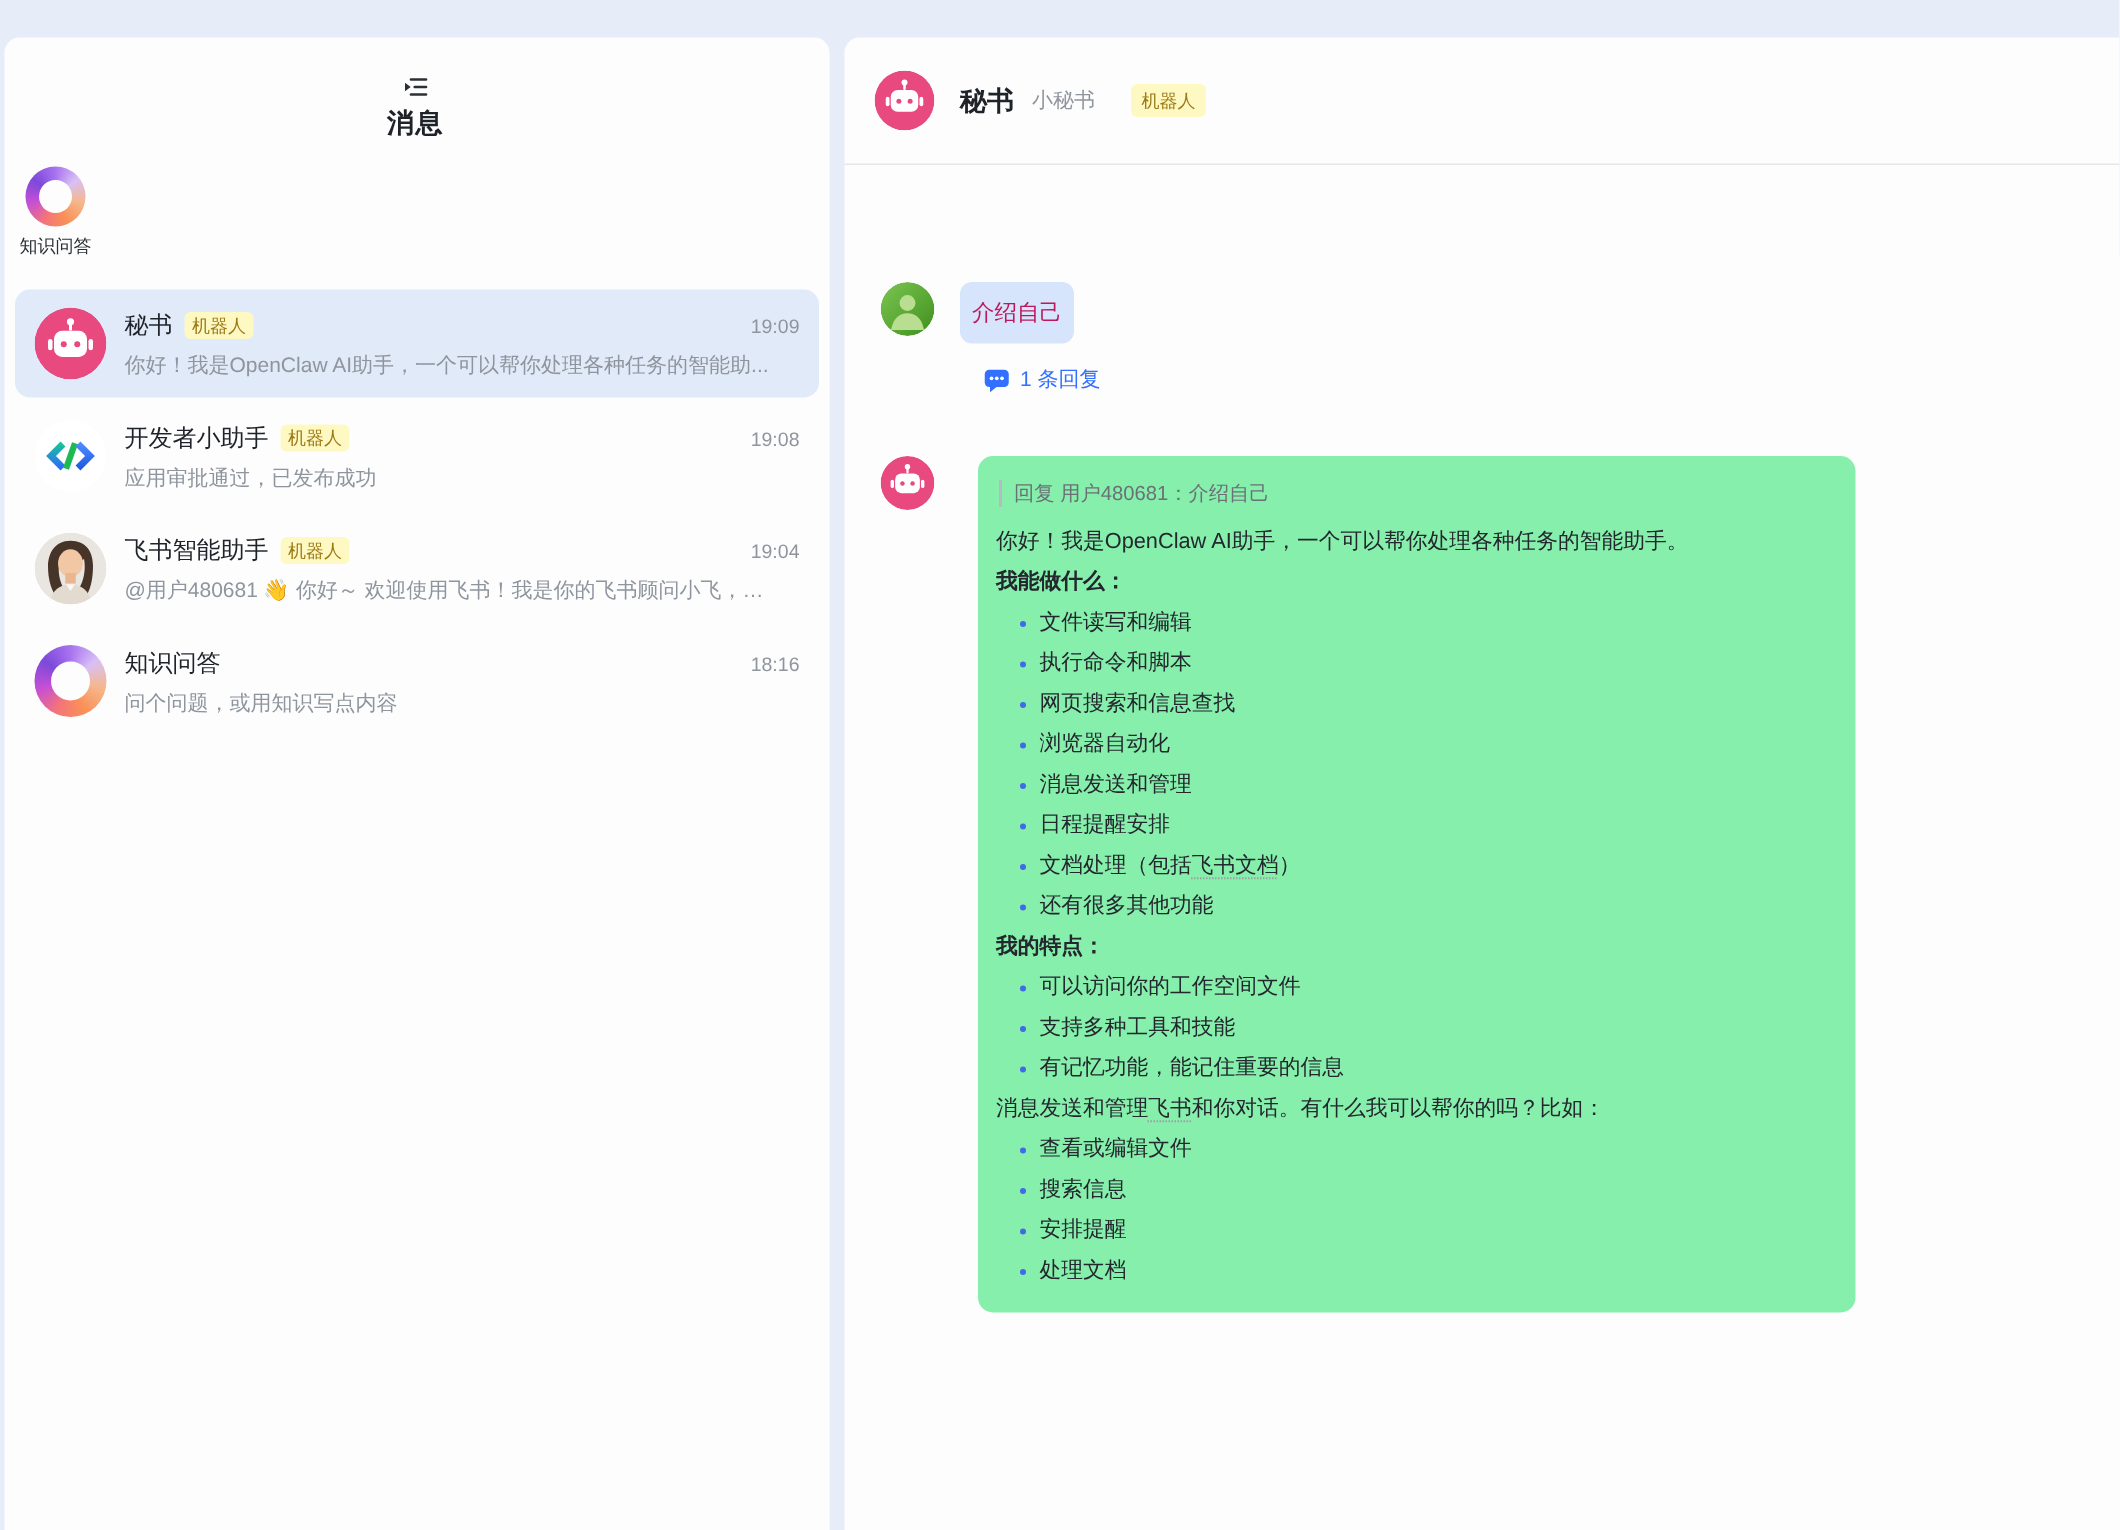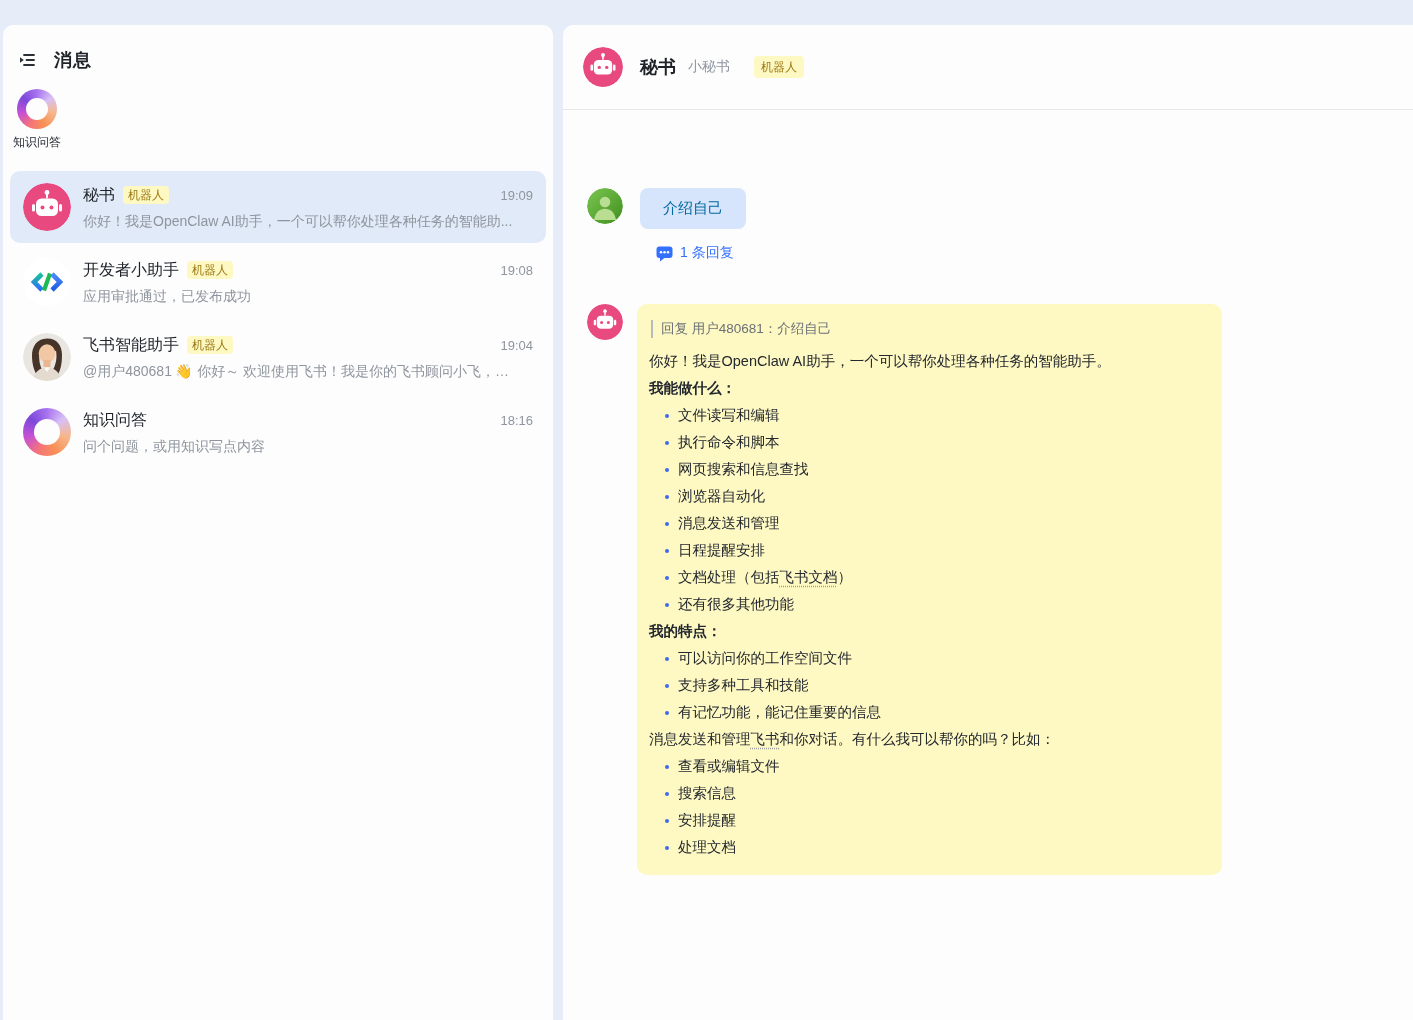--- a/index.html
+++ b/index.html
@@ -8,21 +8,21 @@
     background:#e6ecf8;
     font-family:"Liberation Sans","DejaVu Sans",sans-serif;
     color:#1f2329;
     position:relative;
   }
   .panel { position:absolute; top:25px; bottom:0; background:#fdfdfd; }
   #left-panel  { left:3px;  width:550px; border-radius:10px 10px 0 0; }
   #right-panel { left:563px; right:0;    border-radius:10px 0 0 0; }
 
   
-  .side-header { display:flex; align-items:center; gap:17px; padding:23px 16px 0 14px; }
+  .side-header { display:flex; align-items:center; gap:2px; padding:23px 16px 0 14px;flex-direction:column; }
   .side-title  { font-size:18px; font-weight:700; letter-spacing:1px; }
   .icon-btn { display:flex; align-items:center; justify-content:center; cursor:pointer; }
 
   .quick { margin:17px 0 0 8px; width:52px; display:flex; flex-direction:column; align-items:center; cursor:pointer; }
   .quick-label { margin-top:5px; font-size:12px; color:#2b2f36; white-space:nowrap; }
 
   .ring { border-radius:50%; position:relative;
     background:conic-gradient(from 0deg,#a873ef,#d8c0f6,#f5b78c,#f99157,#f4737a,#c44fd6,#7d49da,#a873ef); }
   .ring::after { content:""; position:absolute; background:#fdfdfd; border-radius:50%; }
   .ring40 { width:40px; height:40px; } .ring40::after { inset:9px; }
@@ -43,26 +43,26 @@
   
   .chat-header { height:85px; border-bottom:1px solid #e7e7e8; display:flex; align-items:center; padding-left:20px; }
   .avatar40 { width:40px; height:40px; border-radius:50%; flex-shrink:0; overflow:hidden; }
   .chat-title { font-size:18px; font-weight:700; margin-left:17px; }
   .chat-sub   { font-size:14px; color:#8f959e; margin-left:12px; }
   .chat-header .bot-badge { margin-left:24px; line-height:20px; padding:1px 7px; }
 
   .chat-body { padding:78px 0 0 24px; }
   .msg-row { display:flex; align-items:flex-start; }
   .avatar36 { width:36px; height:36px; border-radius:50%; flex-shrink:0; overflow:hidden; }
-  .user-bubble { margin-left:17px; background:#d6e5fb; border-radius:8px; padding:11px 23px;
-                 font-size:15px; color:#0369a1; }
+  .user-bubble { margin-left:17px; background:#d6e5fb; border-radius:8px; padding:11px 8px;
+                 font-size:15px; color:#be185d; }
   .reply-row { display:flex; align-items:flex-end; gap:7px; margin:15px 0 0 53px;
                color:#3370ff; font-size:14px; cursor:pointer; width:fit-content;padding-left:16px; }
   .bot-row { margin-top:42px; }
-  .bot-bubble { margin-left:14px; background:#fef9c3; border-radius:10px;
+  .bot-bubble { margin-left:29px; background:#86efac; border-radius:10px;
                 padding:14px 18px 14px 12px; width:585px; }
   .quote { display:flex; font-size:13.5px; color:#6b7077; margin:2px 0 10px 2px; line-height:18px; }
   .quote-bar { width:2px; background:#b7bbc0; margin-right:8px; flex-shrink:0; }
   .mline { font-size:14.5px; line-height:27px; color:#23272e; display:flex; align-items:flex-start; }
   .mline.h { font-weight:700;align-items:flex-end; }
   .mline.li { padding-left:16px; }
   .dot { width:4px; height:4px; border-radius:50%; background:#4169e8; margin:12px 9px 0 0; flex-shrink:0; }
   .dotted { text-decoration:underline dotted #9ca0a5; text-underline-offset:4px; }
 </style>
 </head>

